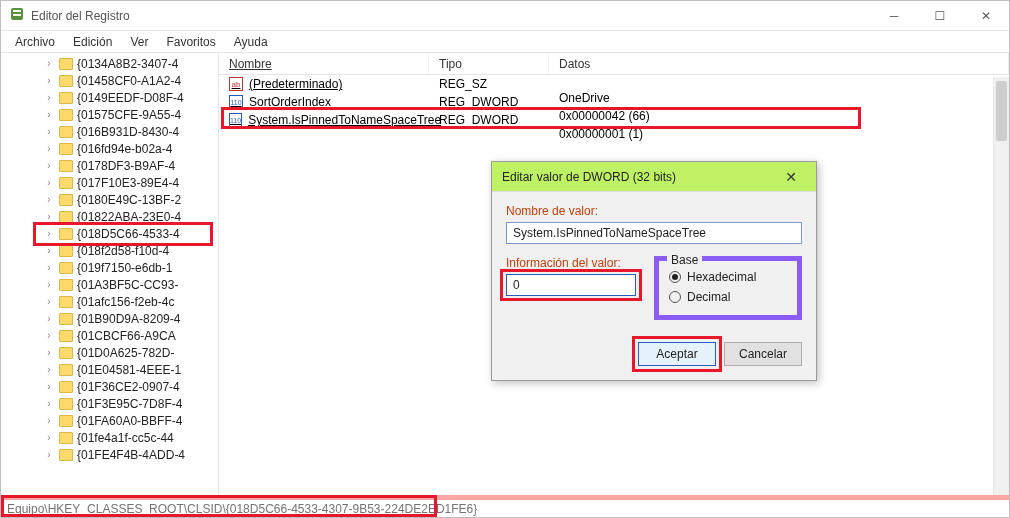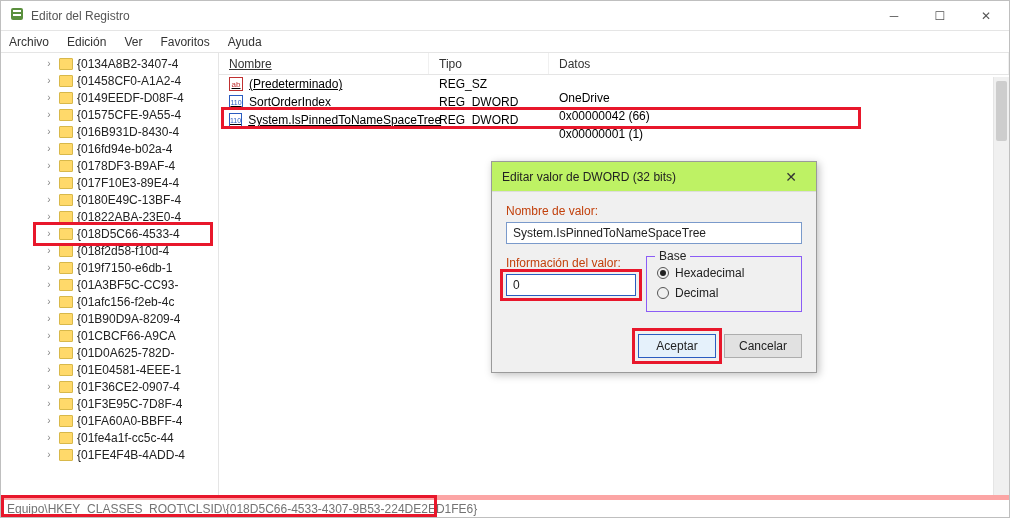--- a/index.html
+++ b/index.html
@@ -2,21 +2,21 @@
 <html><head>
 <meta charset="utf-8">
 <style>
   * { box-sizing: border-box; margin: 0; padding: 0; font-family: "Segoe UI", Tahoma, sans-serif; font-size: 12px; }
   body { background: #fff; color: #000; overflow: hidden; }
   .window { width: 1010px; height: 518px; border: 1px solid #bfbfbf; background: #fff; position: relative; display: flex; flex-direction: column; }
   .titlebar { height: 30px; display: flex; align-items: center; padding: 0 0 0 8px; border-bottom: 1px solid #e5e5e5; }
   .titlebar .title { flex: 1; color: #555; display: flex; align-items: center; gap: 6px; }
   .titlebar .ctrls { display: flex; }
   .titlebar .ctrl { width: 46px; height: 30px; display: flex; align-items: center; justify-content: center; color: #555; }
-  .menubar { height: 22px; display: flex; align-items: center; padding: 0 0; gap: 2px; border-bottom: 1px solid #e5e5e5; }
+  .menubar { height: 22px; display: flex; align-items: center; padding: 0 6px; gap: 2px; border-bottom: 1px solid #e5e5e5; }
   .menubar span { padding: 2px 8px; color: #333; }
   .body { flex: 1; display: flex; min-height: 0; }
   .tree { width: 218px; border-right: 1px solid #e5e5e5; overflow: hidden; position: relative; }
   .tree-inner { padding: 2px 0; }
   .node { display: flex; align-items: center; height: 17px; padding-left: 58px; gap: 4px; white-space: nowrap; color: #222; position: relative; }
   .node .exp { position: absolute; left: 42px; width: 12px; text-align: center; color: #888; font-size: 10px; }
   .node .fold { width: 14px; height: 12px; background: #ffd96a; border: 1px solid #d8b84a; border-radius: 1px; flex-shrink: 0; }
   .node .lbl { overflow: hidden; text-overflow: clip; }
   .list { flex: 1; position: relative; overflow: hidden; }
   .list-head { display: flex; border-bottom: 1px solid #e5e5e5; height: 22px; align-items: center; }
@@ -29,23 +29,23 @@
   .ic-bin { width: 14px; height: 14px; border: 1px solid #2a5cc0; display: flex; align-items: center; justify-content: center; font-size: 7px; color: #2a5cc0; background: #fff; }
   .statusbar { height: 22px; border-top: 5px solid #fca5a5; display: flex; align-items: center; padding: 0 6px; color: #737373; }
   .hl-red { border: 3px solid #e8172b; position: absolute; pointer-events: none; }
   .dialog { position: absolute; left: 490px; top: 160px; width: 326px; background: #f0f0f0; border: 1px solid #9a9a9a; box-shadow: 2px 2px 8px rgba(0,0,0,.25); }
   .dlg-title { height: 30px; display: flex; align-items: center; padding: 0 10px; background: #bef264; border-bottom: 1px solid #ddd; }
   .dlg-title .t { flex: 1; color: #222; }
   .dlg-title .x { width: 30px; text-align: center; color: #333; font-size: 14px; }
   .dlg-body { padding: 12px 14px; }
   .field-label { color: #c2410c; margin-bottom: 4px; }
   .field-input { width: 296px; height: 22px; border: 1px solid #7a9acb; background: #fff; padding: 0 6px; display: flex; align-items: center; color: #222; margin-bottom: 12px; }
-  .dlg-row { display: flex; gap: 10px; }
+  .dlg-row { display: flex; gap: 18px; }
   .val-input { width: 130px; height: 22px; border: 1px solid #2a5cc0; background: #fff; padding: 0 6px; display: flex; align-items: center; color: #222; }
-  .base-group { border: 1px solid #8b5cf6; padding: 6px 10px 8px 10px; position: relative; flex: 1; }
+  .base-group { border: 5px solid #8b5cf6; padding: 6px 10px 8px 10px; position: relative; flex: 1; }
   .base-group .legend { position: absolute; top: -8px; left: 8px; background: #f0f0f0; padding: 0 4px; color: #222; }
   .radio { display: flex; align-items: center; gap: 6px; height: 20px; color: #222; }
   .radio .dot { width: 12px; height: 12px; border: 1px solid #555; border-radius: 50%; display: flex; align-items: center; justify-content: center; }
   .radio .dot.on::after { content: ""; width: 6px; height: 6px; background: #222; border-radius: 50%; }
   .dlg-buttons { display: flex; justify-content: flex-end; gap: 8px; padding: 10px 14px 14px; }
   .btn { width: 78px; height: 24px; border: 1px solid #adadad; background: #e1e1e1; display: flex; align-items: center; justify-content: center; color: #222; }
   .btn.primary { border: 1px solid #2a5cc0; background: #e5f1fb; }
   .vbar { position: absolute; right: 0; top: 24px; bottom: 0; width: 16px; background: #f0f0f0; border-left: 1px solid #e5e5e5; }
   .vbar .thumb { position: absolute; left: 2px; right: 2px; top: 4px; height: 60px; background: #cdcdcd; border-radius: 2px; }
 </style>
@@ -119,21 +119,21 @@
             <span class="lbl">{0178DF3-B9AF-4</span>
           </div>
           <div class="node">
             <span class="exp">›</span>
             <span class="fold"></span>
             <span class="lbl">{017F10E3-89E4-4</span>
           </div>
           <div class="node">
             <span class="exp">›</span>
             <span class="fold"></span>
-            <span class="lbl">{0180E49C-13BF-4</span>
+            <span class="lbl">{0180E49C-13BF-2</span>
           </div>
           <div class="node">
             <span class="exp">›</span>
             <span class="fold"></span>
             <span class="lbl">{01822ABA-23E0-4</span>
           </div>
           <div class="node" style="background: rgb(255, 255, 255);">
             <span class="exp">›</span>
             <span class="fold"></span>
             <span class="lbl">{018D5C66-4533-4</span>

